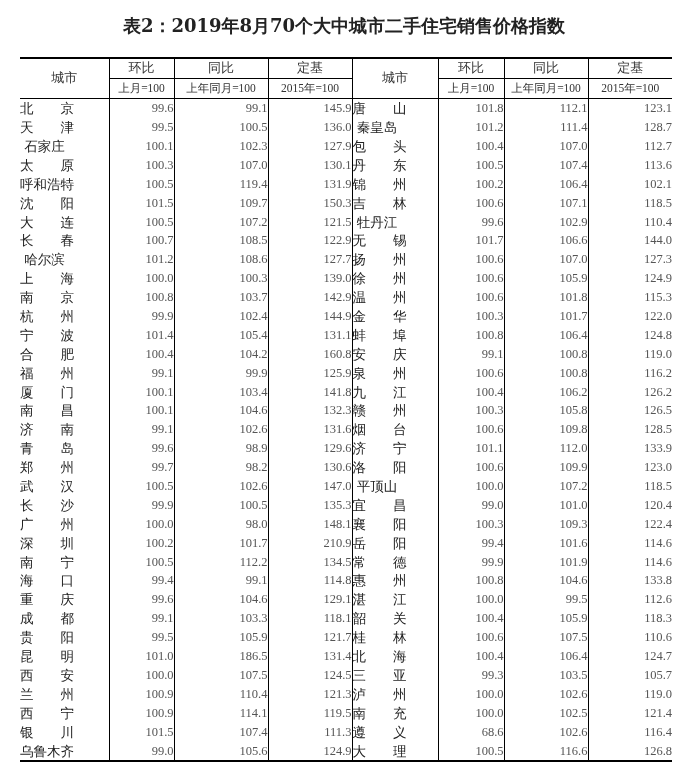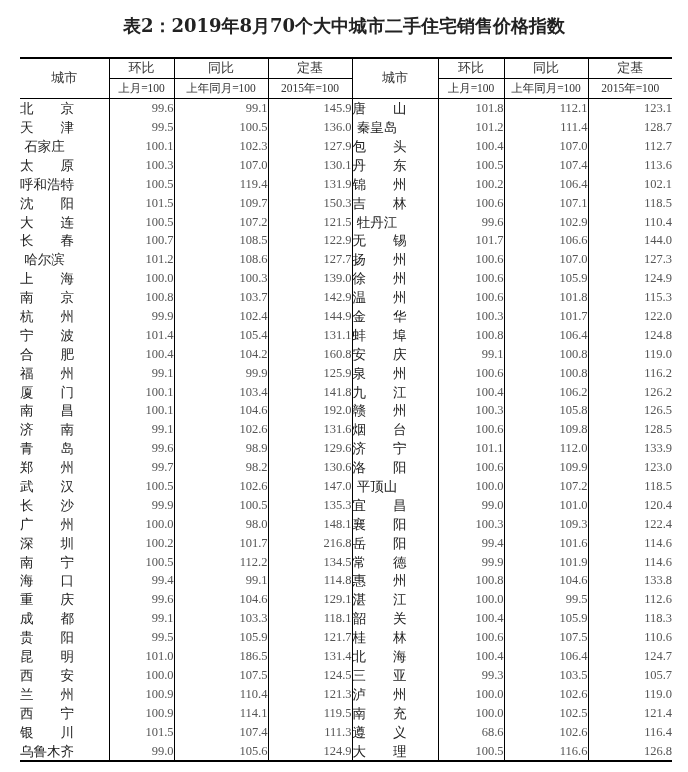--- a/index.html
+++ b/index.html
@@ -222,21 +222,21 @@
         <td class="num bl">141.8</td>
         <td class="city bl">九　　江</td>
         <td class="num bl">100.4</td>
         <td class="num bl">106.2</td>
         <td class="num bl">126.2</td>
       </tr>
       <tr>
         <td class="city">南　　昌</td>
         <td class="num bl">100.1</td>
         <td class="num bl">104.6</td>
-        <td class="num bl">192.0</td>
+        <td class="num bl">132.3</td>
         <td class="city bl">赣　　州</td>
         <td class="num bl">100.3</td>
         <td class="num bl">105.8</td>
         <td class="num bl">126.5</td>
       </tr>
       <tr>
         <td class="city">济　　南</td>
         <td class="num bl">99.1</td>
         <td class="num bl">102.6</td>
         <td class="num bl">131.6</td>
@@ -292,21 +292,21 @@
         <td class="num bl">148.1</td>
         <td class="city bl">襄　　阳</td>
         <td class="num bl">100.3</td>
         <td class="num bl">109.3</td>
         <td class="num bl">122.4</td>
       </tr>
       <tr>
         <td class="city">深　　圳</td>
         <td class="num bl">100.2</td>
         <td class="num bl">101.7</td>
-        <td class="num bl">216.8</td>
+        <td class="num bl">210.9</td>
         <td class="city bl">岳　　阳</td>
         <td class="num bl">99.4</td>
         <td class="num bl">101.6</td>
         <td class="num bl">114.6</td>
       </tr>
       <tr>
         <td class="city">南　　宁</td>
         <td class="num bl">100.5</td>
         <td class="num bl">112.2</td>
         <td class="num bl">134.5</td>

